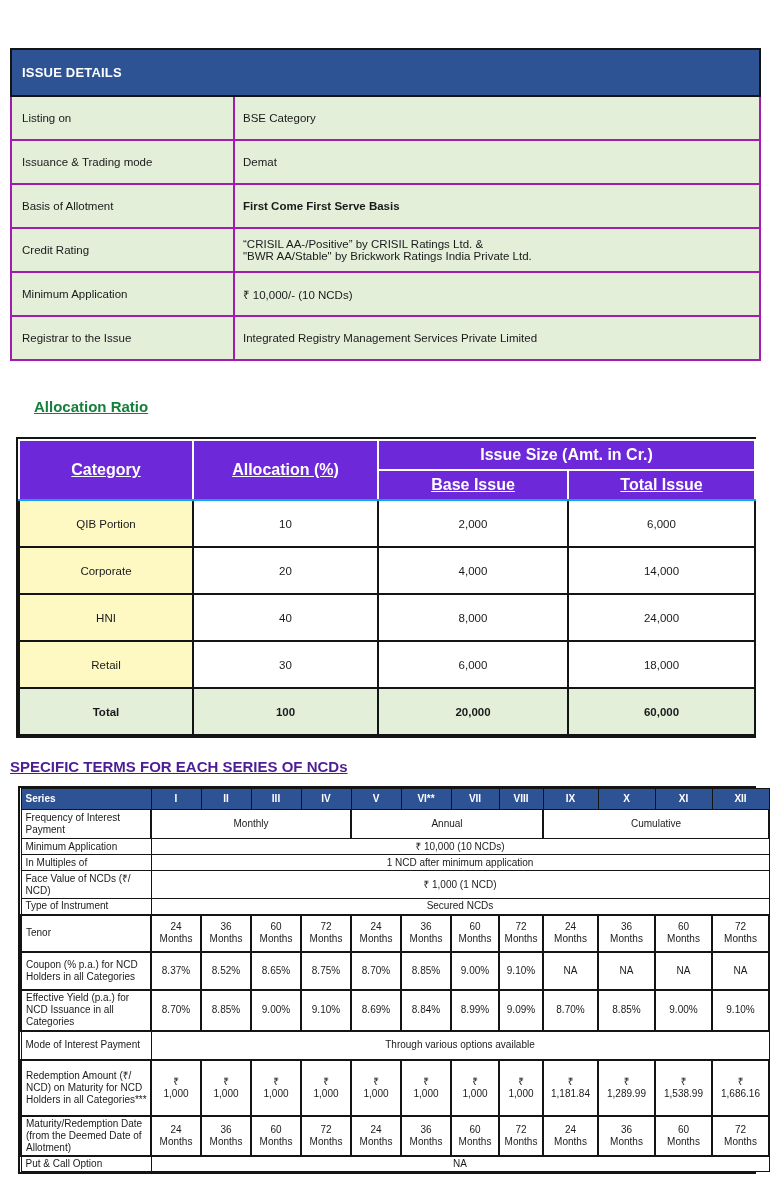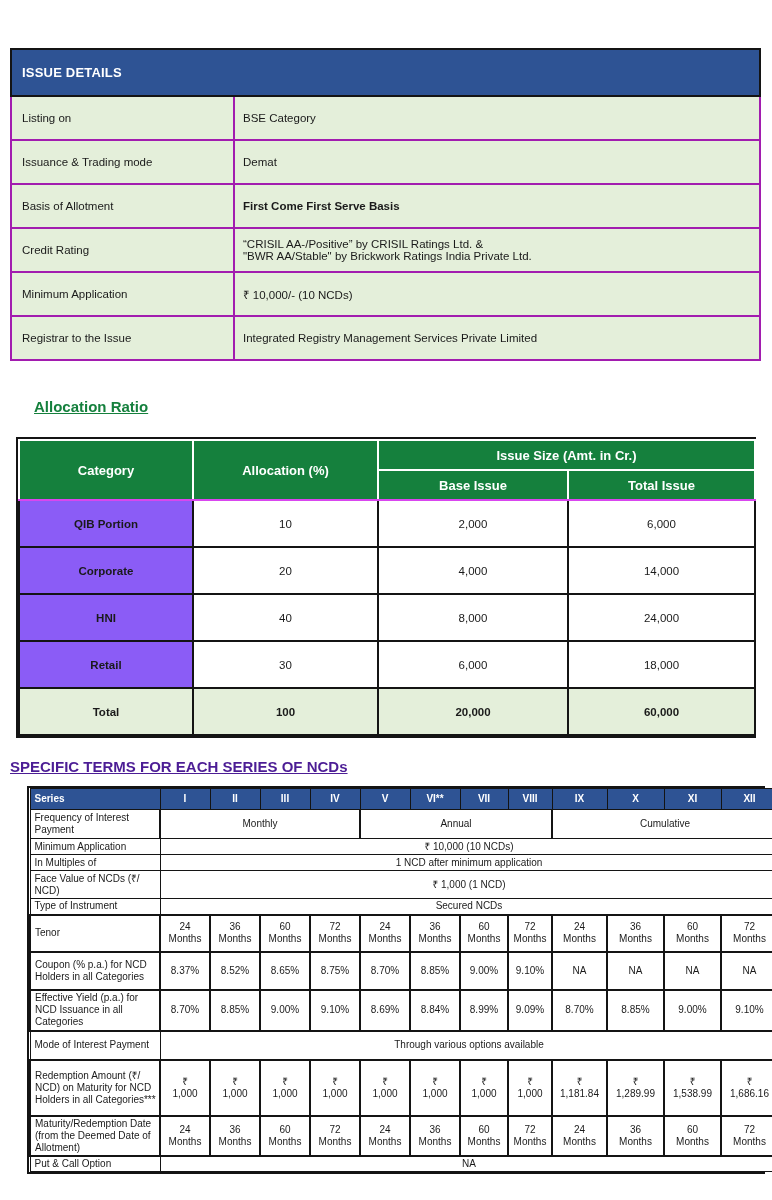--- a/index.html
+++ b/index.html
@@ -21,36 +21,36 @@
   
   .alloc-heading {
     position: absolute; left: 22px; top: 386px; margin: 12px;
     font-size: 15px; font-weight: bold; color: #15803d; text-decoration: underline;
   }
 
   
   .t2wrap { position: absolute; left: 16px; top: 437px; width: 740px; border: 2px solid #141414; }
   .t2 { width: 100%; border-collapse: collapse; table-layout: fixed; }
   .t2 th {
-    background: #15803d; color: #fff; font-size: 13px; font-weight: bold;
+    background: #6d28d9; color: #fff; font-size: 16px; font-weight: bold;
     border: 2px solid #fff; height: 30px; text-align: center; padding: 2px;
   }
-  .t2 th.bblack { border-bottom: 2px solid #d946ef; }
+  .t2 th.bblack { border-bottom: 2px solid #0ea5e9; text-decoration: underline; }
   .t2 td { border: 2px solid #141414; background: #fff; font-size: 11.5px; text-align: center; height: 47px; padding: 2px; }
-  .t2 td.cat { background: #8b5cf6; font-weight: bold; }
+  .t2 td.cat { background: #fef9c3; }
   .t2 tr.total-row td { background: #E4EFDA; font-weight: bold; }
 
   
   .terms-heading {
     position: absolute; left: 10px; top: 758px; margin: 0;
     font-size: 15px; font-weight: bold; color: #4c1d95; text-decoration: underline;
   }
 
   
-  .t3wrap { position: absolute; left: 27px; top: 786px; width: 738px; border: 2px solid #141414; }
+  .t3wrap { position: absolute; left: 18px; top: 786px; width: 738px; border: 2px solid #141414; }
   .t3 { width: 100%; border-collapse: collapse; table-layout: fixed; }
   .t3 th, .t3 td { border: 1px solid #141414; font-size: 10px; padding: 1px 2px; line-height: 1.2; vertical-align: middle; }
   .t3 th { background: #2E5394; color: #fff; font-weight: bold; text-align: center; height: 21px; }
   .t3 th.series-lbl { text-align: left; padding-left: 4px; }
   .t3 td.lbl { text-align: left; padding-left: 4px; background: #fff; }
   .t3 td.val { text-align: center; background: #fff; }
   .t3 tr.boxed td { border-width: 2px; }
   .t3 td.grp { border-left-width: 2px; border-right-width: 2px; }
   .t3 tr.r-freq td, .t3 tr.r-mode td { height: 29px; }
   .t3 tr.r-thin td { height: 16px; }

